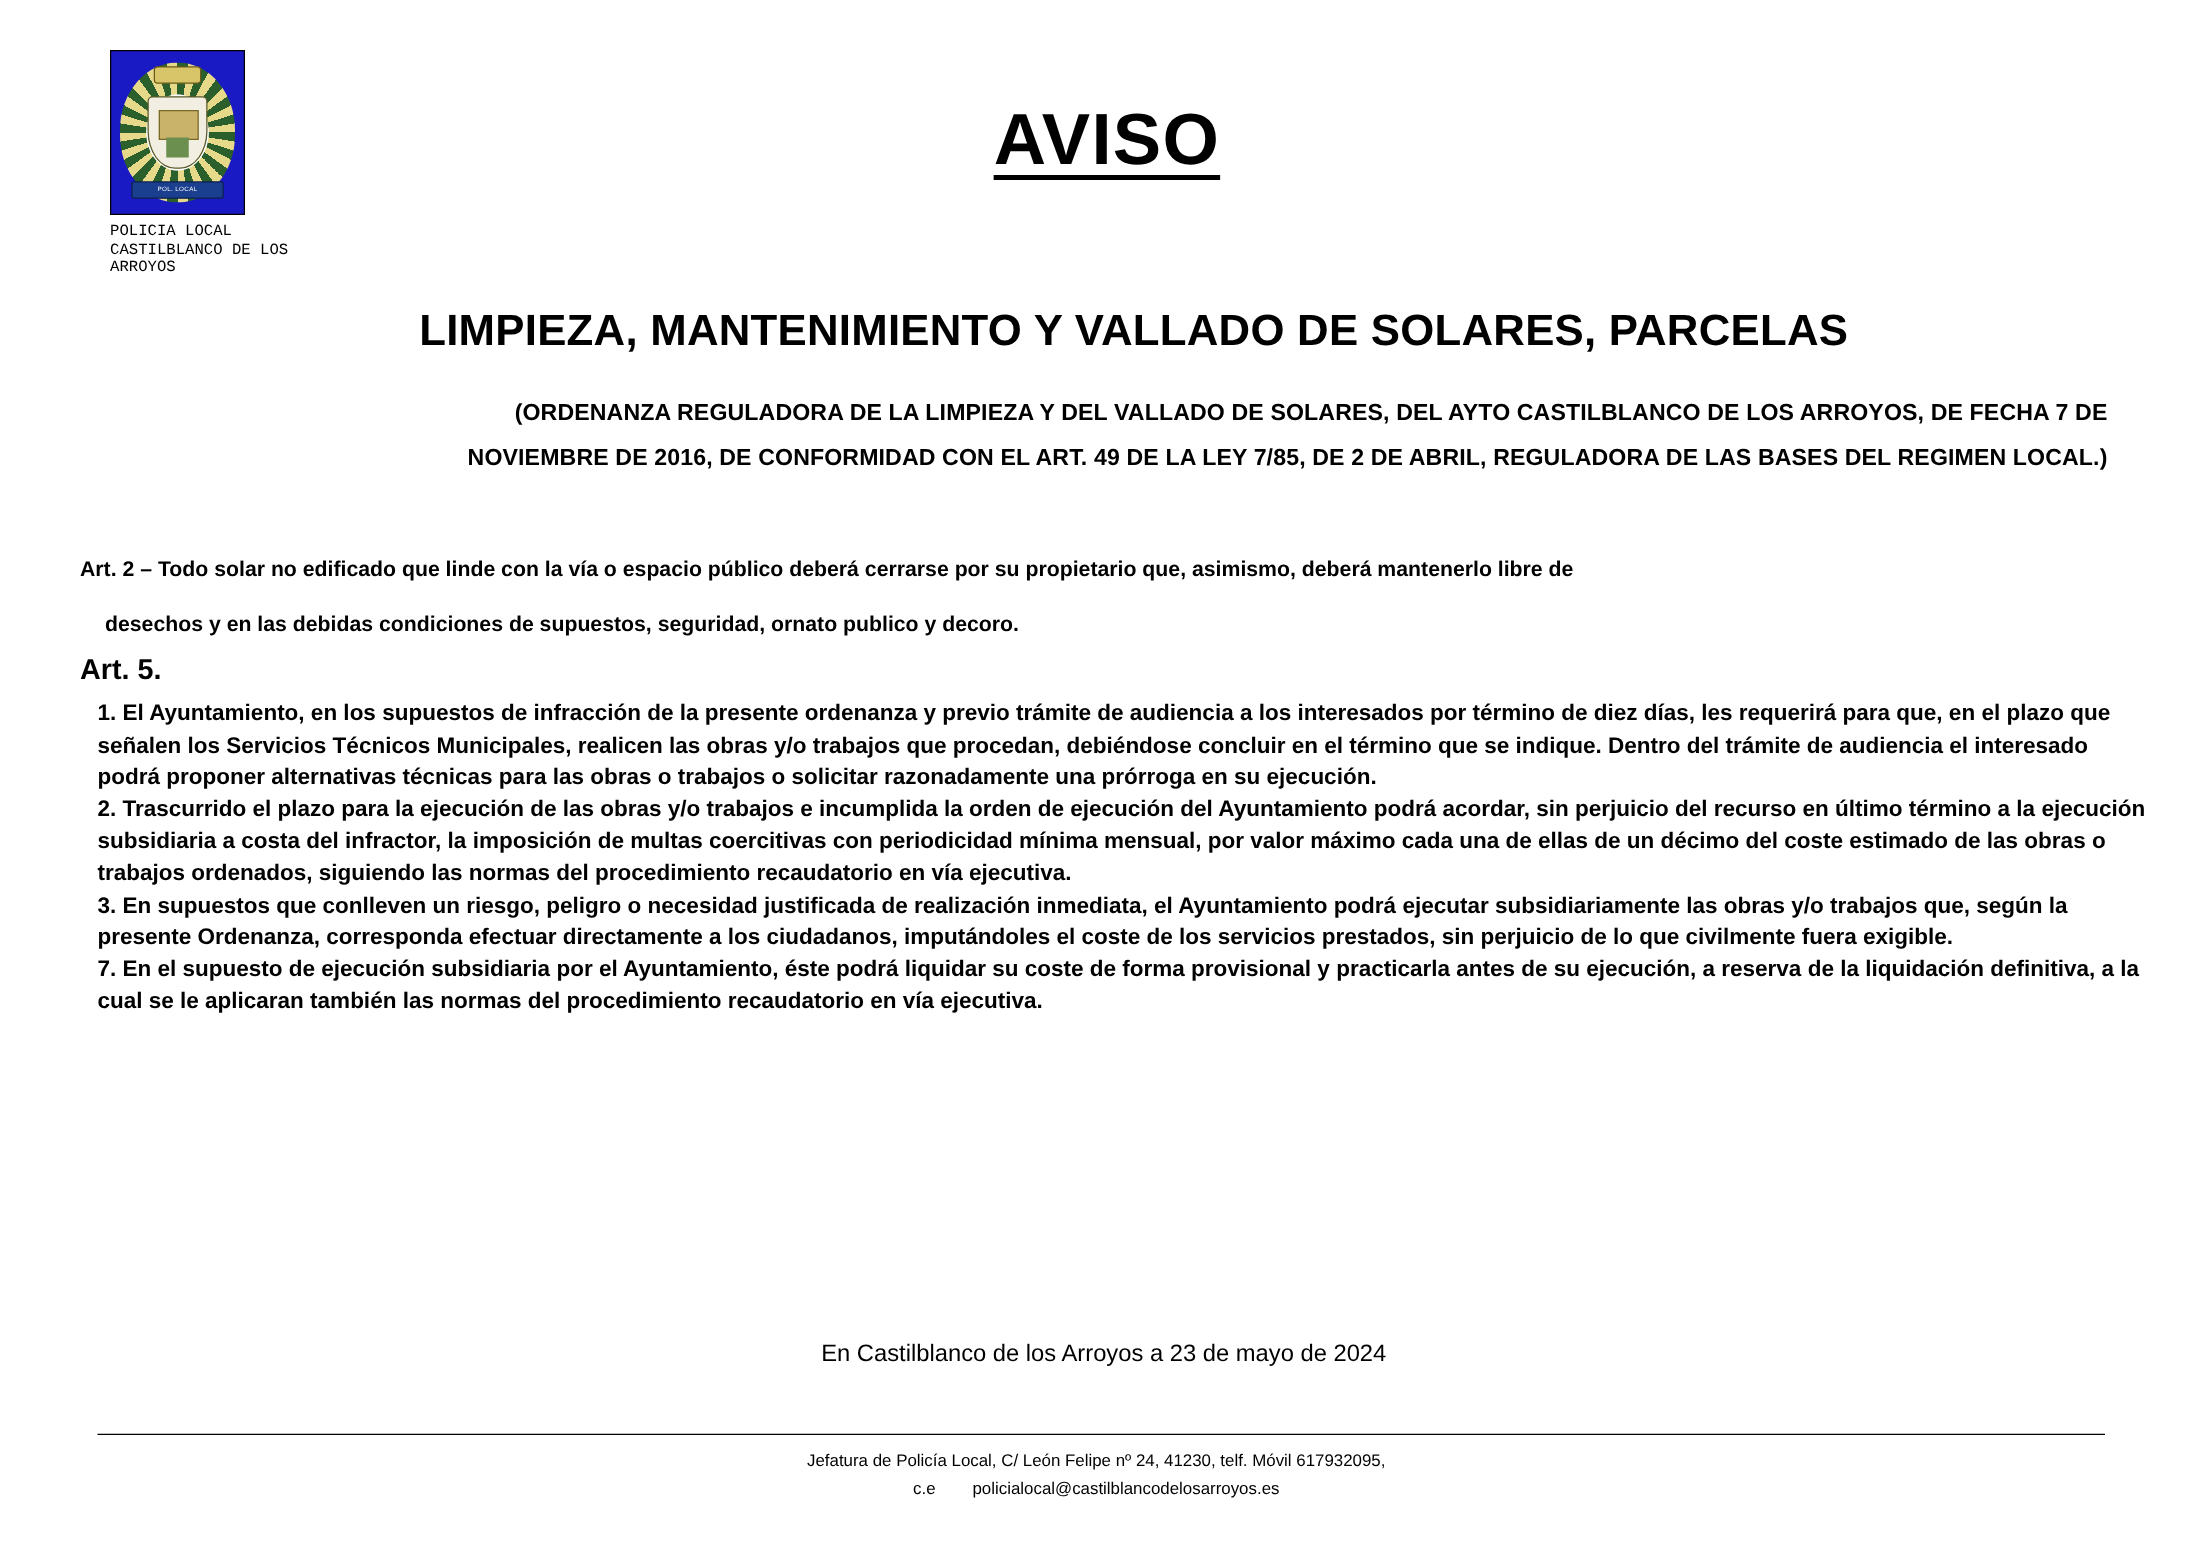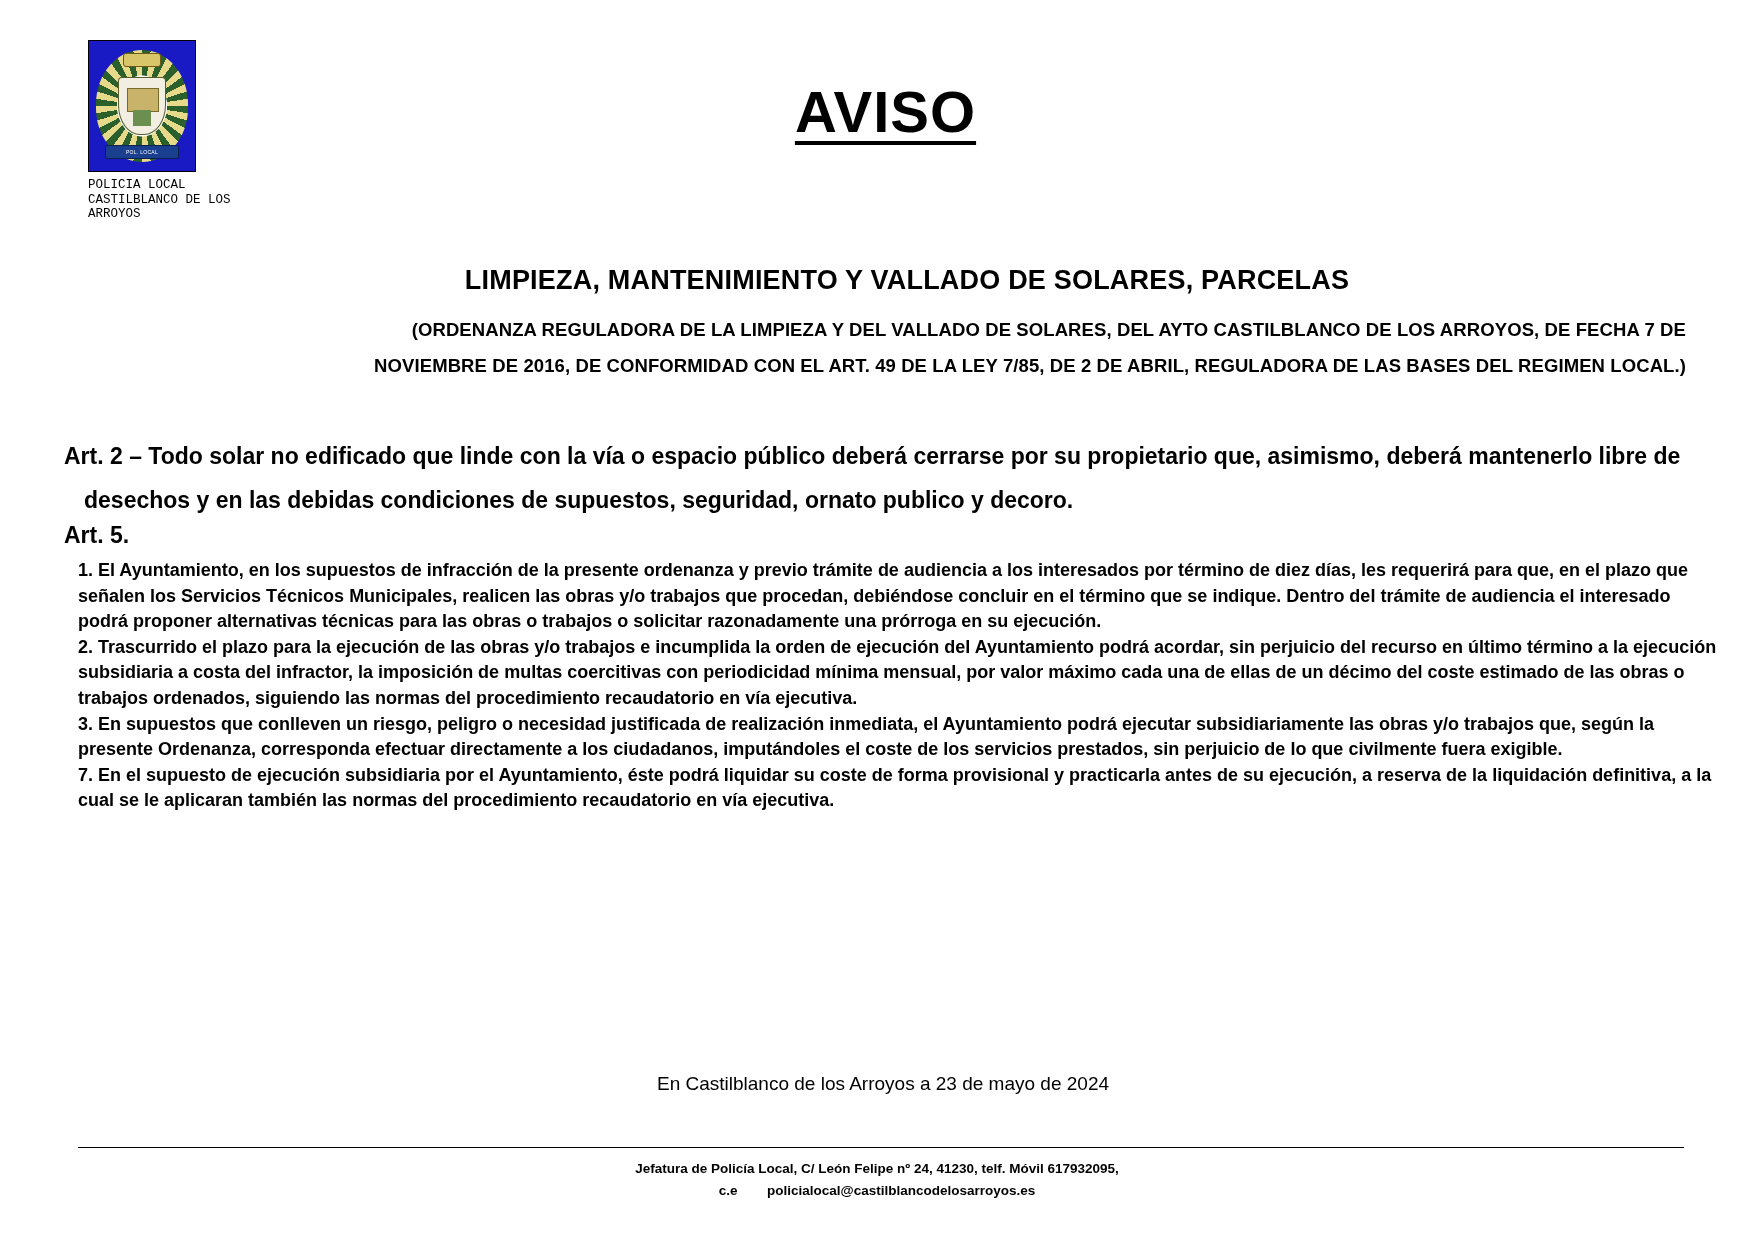--- a/index.html
+++ b/index.html
@@ -133,44 +133,43 @@
     text-underline-offset: 9px;
     text-decoration-thickness: 4px;
     margin-left: 17px;
   }
   .subtitle {
     position: absolute;
     left: 120px;
     right: 60px;
     top: 245px;
     text-align: center;
-    font-size: 27px;
+    font-size: 35px;
     font-weight: bold;
     letter-spacing: .2px;
-    margin-top: 20px;
   }
   .ordinance {
     position: absolute;
     left: 96px;
     right: 68px;
     top: 312px;
     text-align: right;
     font-size: 18.5px;
     font-weight: bold;
     line-height: 36px;
     letter-spacing: .1px;
   }
 
   
   .art2 {
     position: absolute;
     left: 64px;
     right: 52px;
     top: 434px;
-    font-size: 23px;
+    font-size: 17px;
     font-weight: bold;
     line-height: 44px;
   }
   .art2 .indent {
     display: block;
     padding-left: 20px;
   }
   .art5-head {
     position: absolute;
     left: 64px;
@@ -210,21 +209,21 @@
     height: 1px;
     background: #000000;
   }
   .footer {
     position: absolute;
     left: 0;
     right: 0;
     top: 1158px;
     text-align: center;
     font-size: 13.5px;
-    font-weight: bold;
+    font-weight: normal;
     line-height: 22px;
   }
   .footer .line2 span.gap {
     display: inline-block;
     width: 22px;
   }
 </style>
 </head>
 <body>
 

